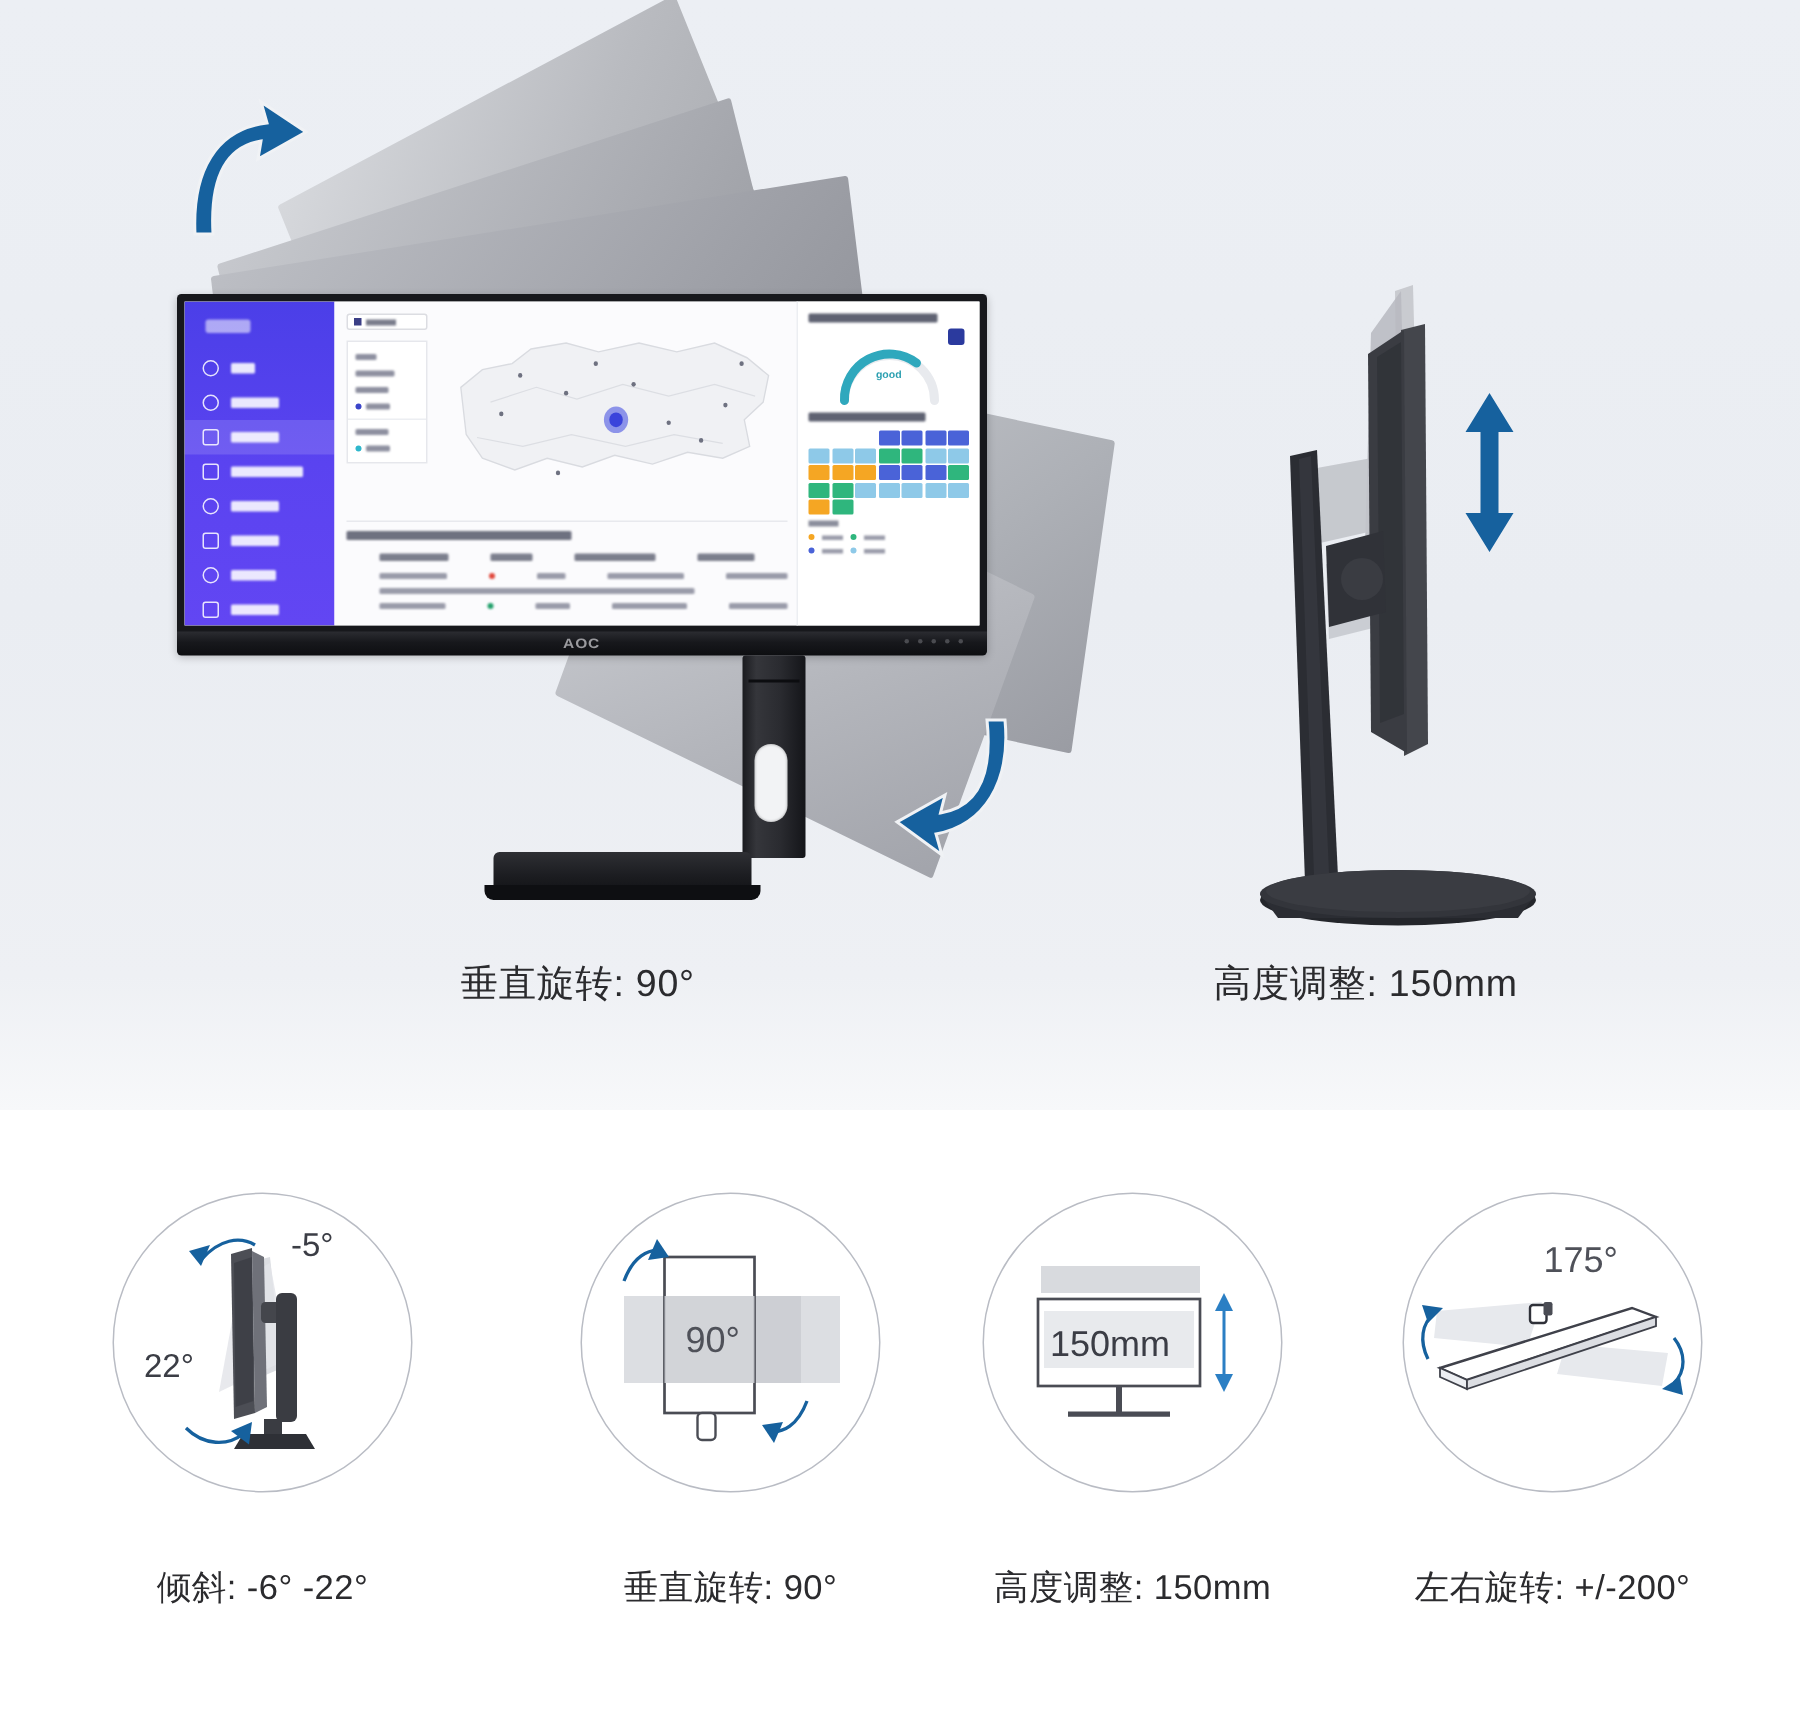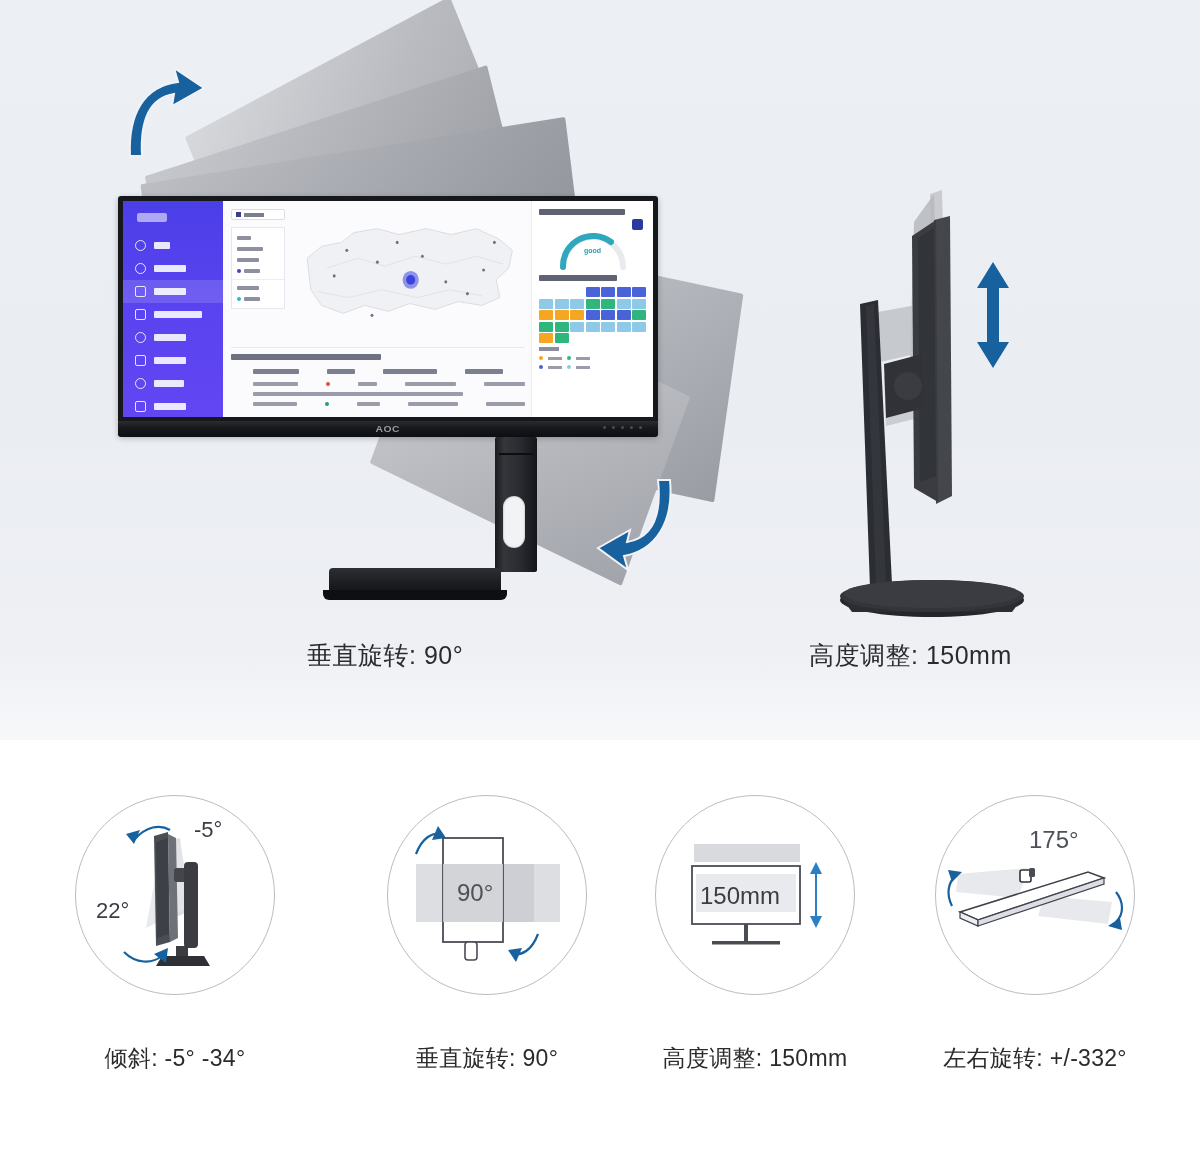--- a/index.html
+++ b/index.html
@@ -450,21 +450,21 @@
           <path d="M86 160 L128 160 L134 170 L80 170 Z" fill="#2e3036"></path>
 
           <path d="M58 44 C70 30 84 28 94 34" fill="none" stroke="#16619e" stroke-width="2.2"></path>
           <path d="M50 38 L64 34 L58 48 Z" fill="#16619e"></path>
           <path d="M48 156 C60 168 76 168 86 160" fill="none" stroke="#16619e" stroke-width="2.2"></path>
           <path d="M92 152 L90 167 L78 158 Z" fill="#16619e"></path>
           <text x="118" y="41" font-family="Liberation Sans, sans-serif" font-size="22" fill="#3b3d45">-5°</text>
           <text x="20" y="122" font-family="Liberation Sans, sans-serif" font-size="22" fill="#3b3d45">22°</text>
         </svg>
       </div>
-      <div class="feat-label">倾斜: -5°  -34°</div>
+      <div class="feat-label">倾斜: -6°  -22°</div>
     </div>
 
     <div class="feature f2">
       <div class="circle">
         <svg viewBox="0 0 200 200" width="200" height="200">
           <rect x="28" y="68" width="36" height="58" fill="#dcdee2"></rect>
           <rect x="136" y="68" width="36" height="58" fill="#dcdee2"></rect>
           <rect x="54" y="68" width="92" height="58" fill="#cdcfd4"></rect>
           <rect x="55" y="42" width="60" height="104" fill="#ffffff" stroke="#4a4c54" stroke-width="1.8"></rect>
           <rect x="55" y="68" width="60" height="58" fill="#cdcfd4" opacity=".9"></rect>
@@ -506,18 +506,18 @@
           <path d="M42 124 L168 82 L168 88 L42 130 Z" fill="#dcdee3" stroke="#3f414a" stroke-width="1.2"></path>
           <rect x="84" y="74" width="11" height="12" rx="2" fill="#ffffff" stroke="#2f3139" stroke-width="1.6"></rect>
           <rect x="93" y="72" width="6" height="9" rx="1.5" fill="#4a4c54"></rect>
           <text x="93" y="52" font-family="Liberation Sans, sans-serif" font-size="24" fill="#4f5159">175°</text>
           <path d="M16 110 C10 98 12 86 20 80" fill="none" stroke="#16619e" stroke-width="2.2"></path>
           <path d="M26 76 L16 86 L12 74 Z" fill="#16619e"></path>
           <path d="M180 96 C188 106 188 118 180 126" fill="none" stroke="#16619e" stroke-width="2.2"></path>
           <path d="M172 130 L184 122 L186 134 Z" fill="#16619e"></path>
         </svg>
       </div>
-      <div class="feat-label">左右旋转: +/-332°</div>
+      <div class="feat-label">左右旋转: +/-200°</div>
     </div>
   </div>
 
 
 </div>
 
 </body></html>

